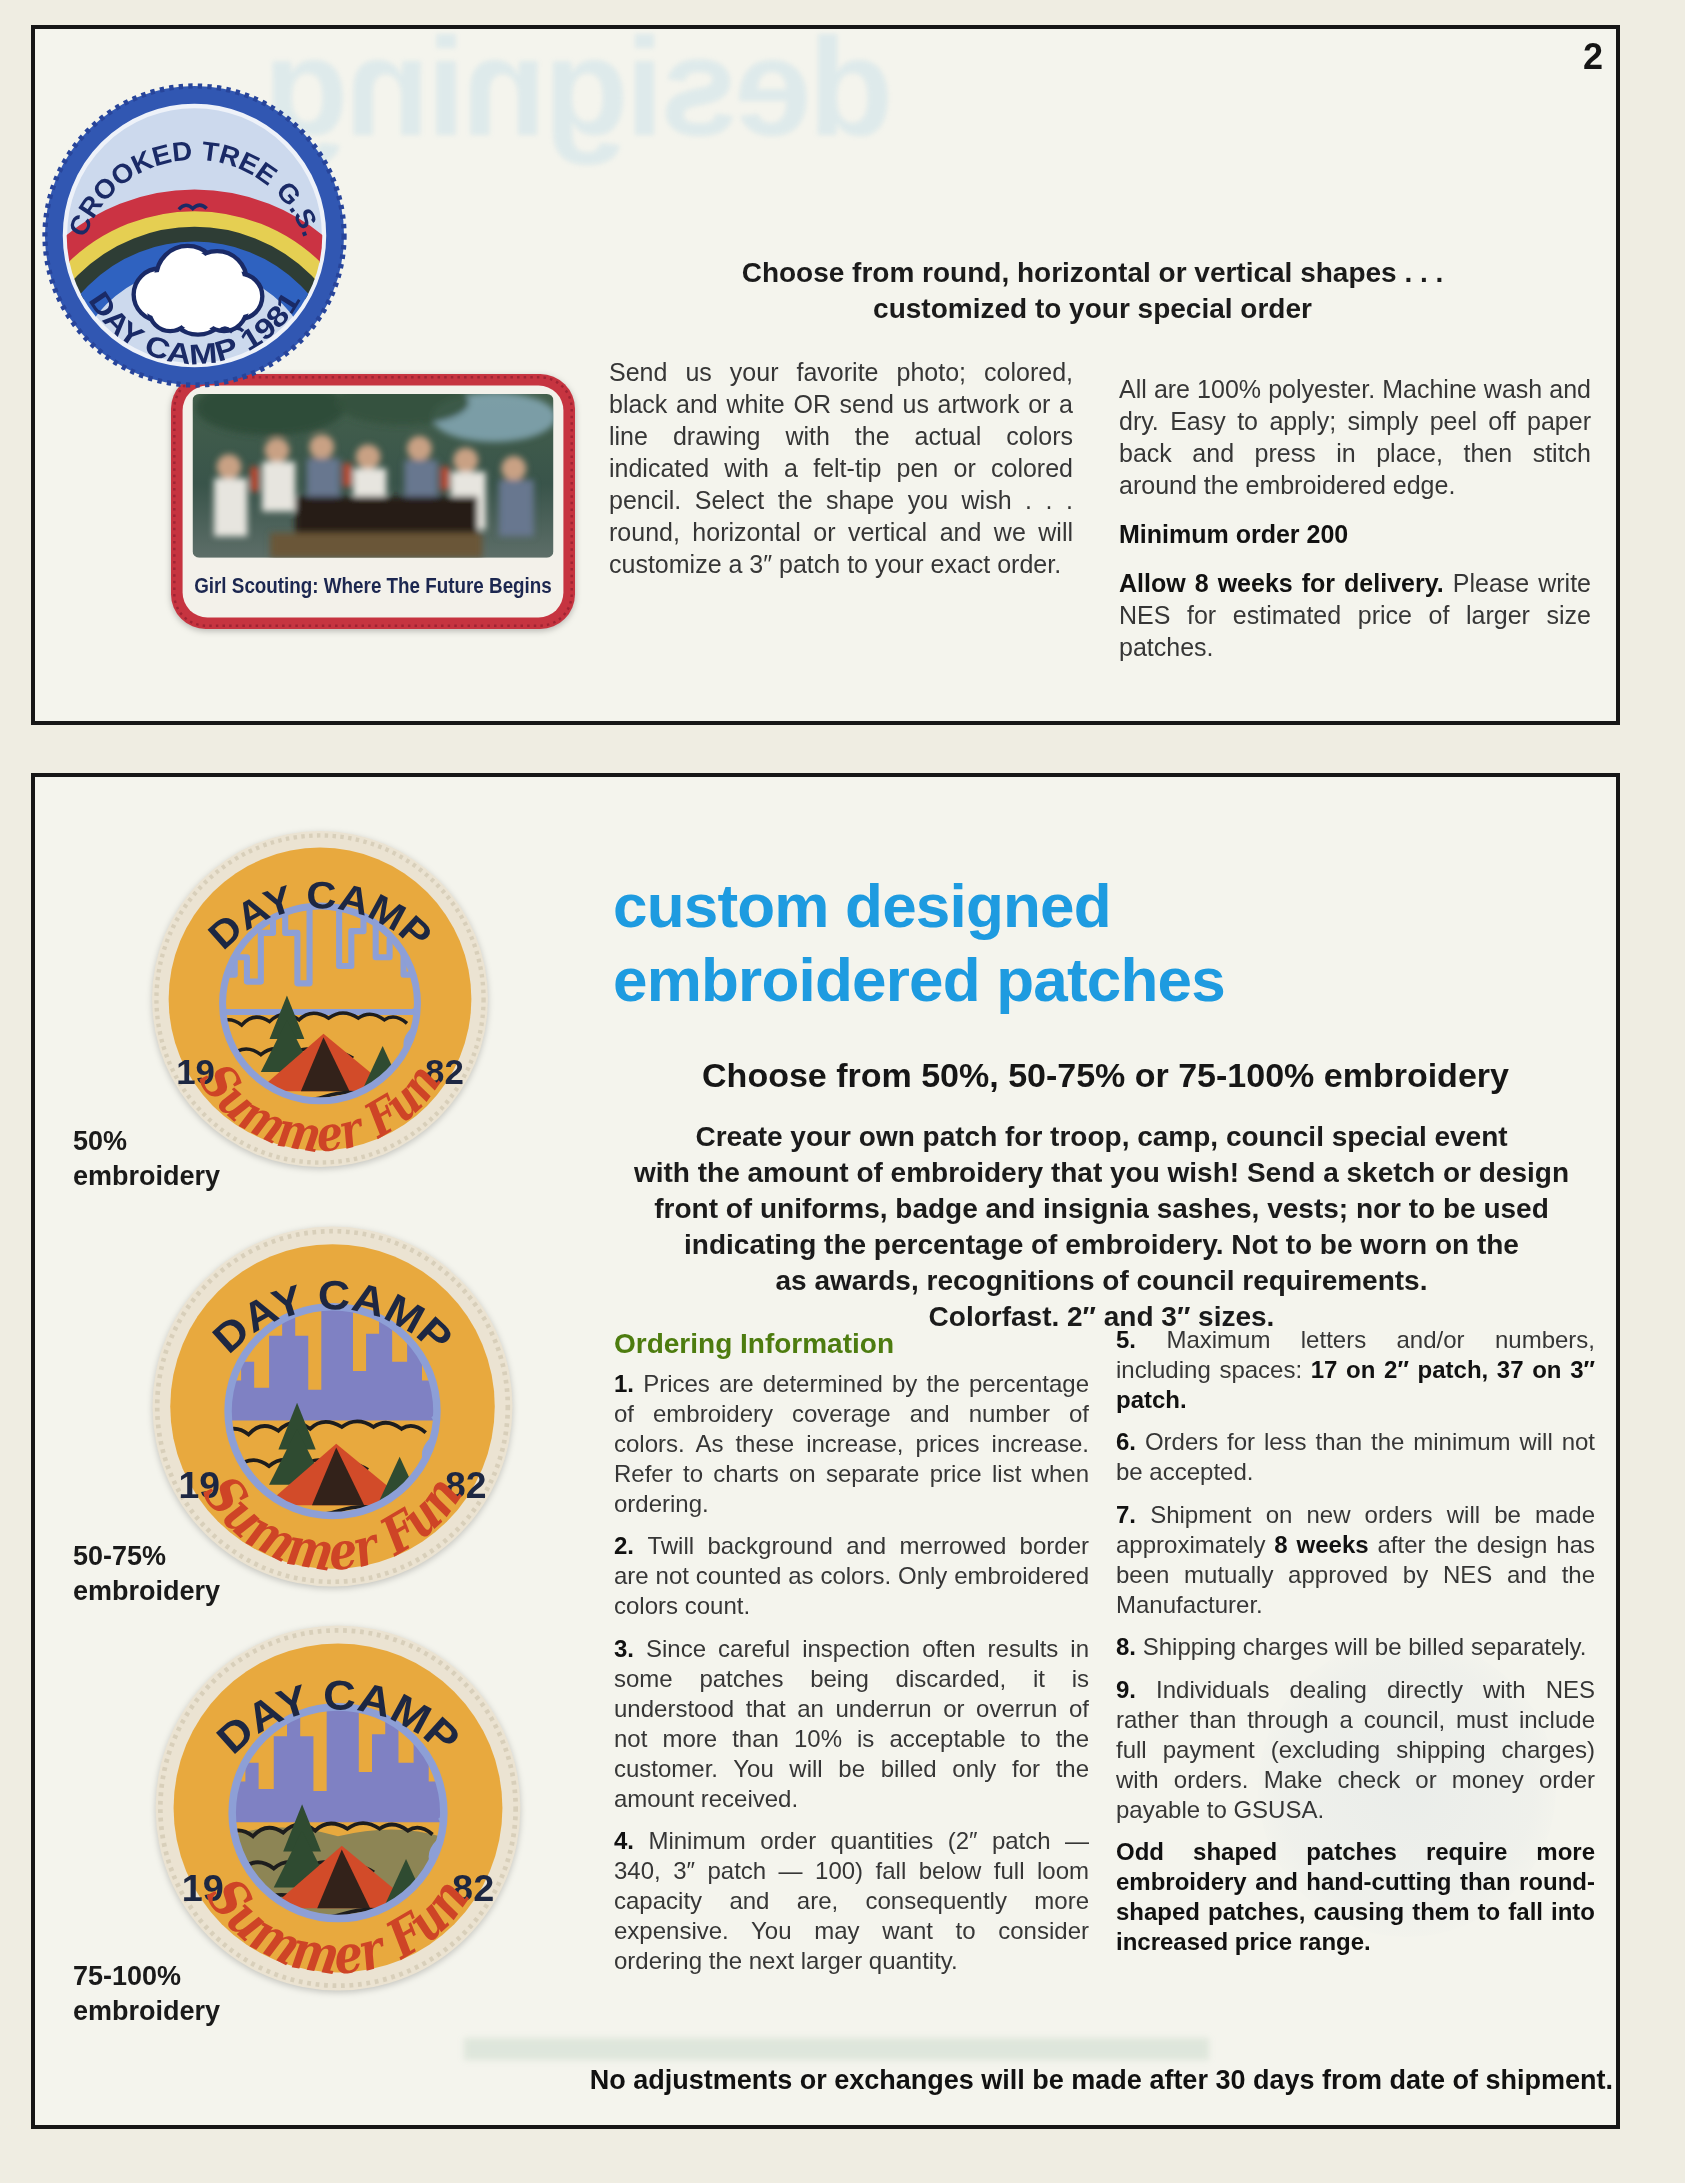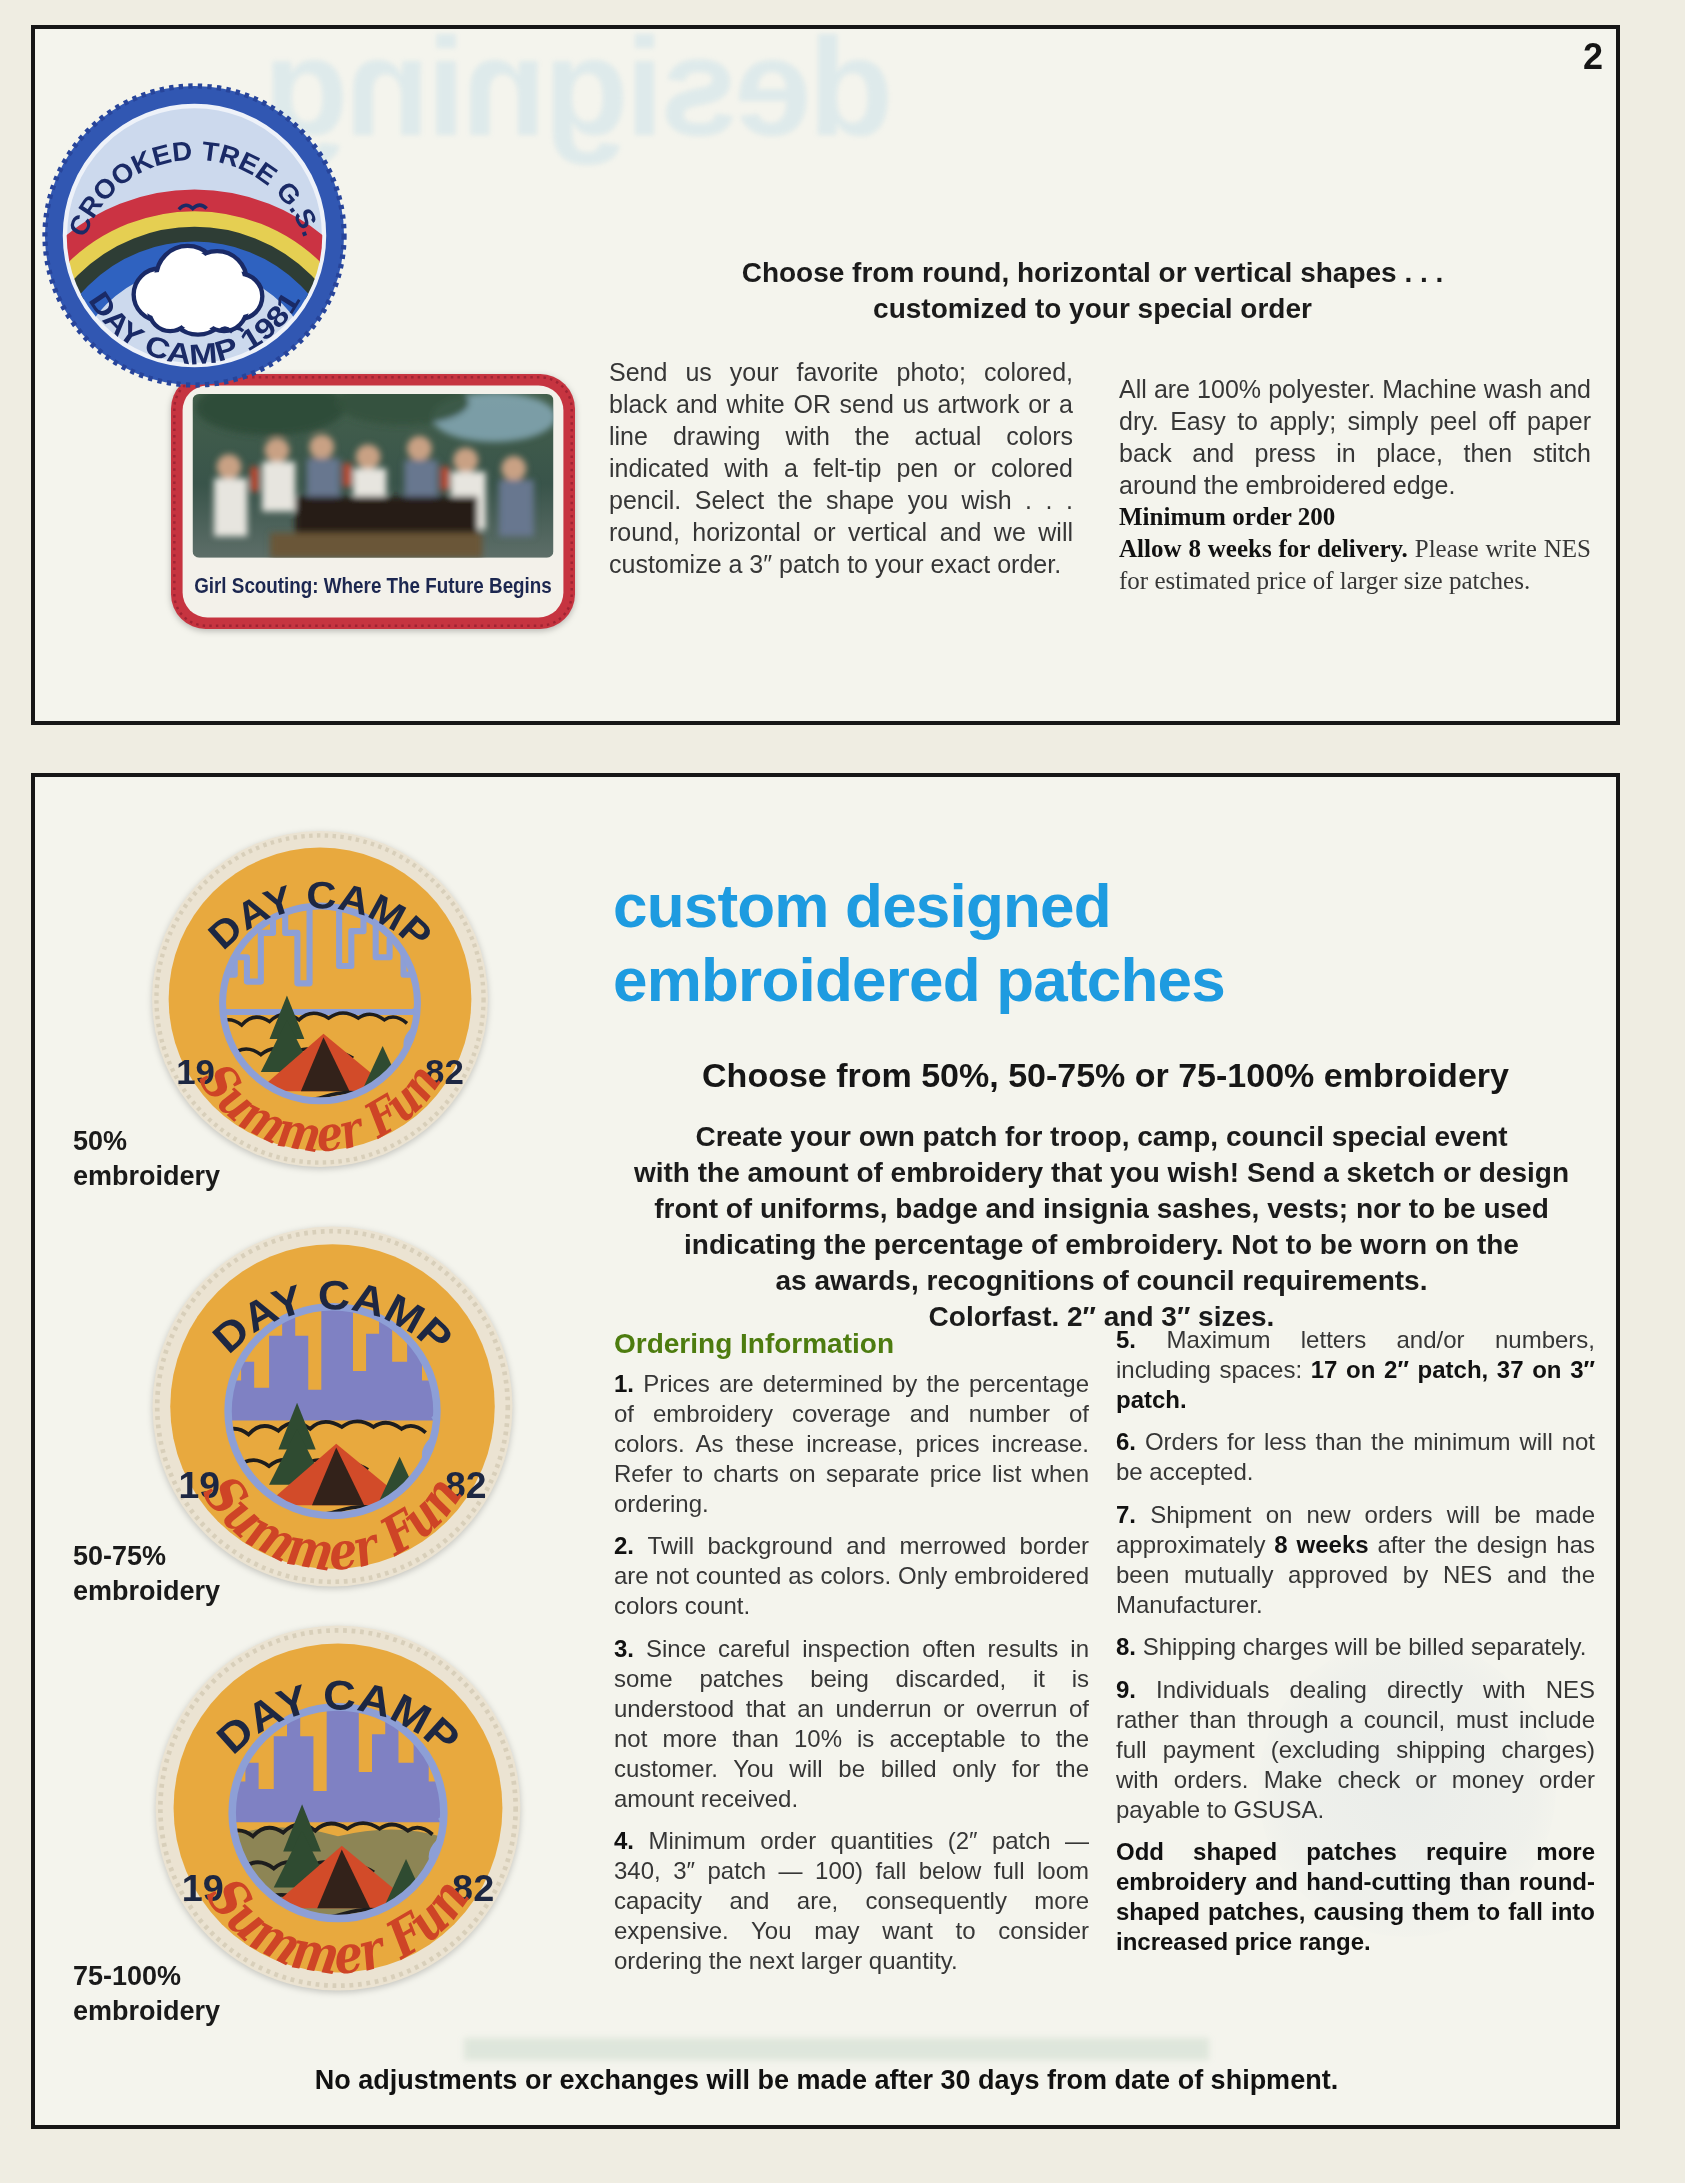--- a/index.html
+++ b/index.html
@@ -35,21 +35,21 @@
   .h1{position:absolute;left:507px;top:61px;margin:0;
     font-size:55px;line-height:66px;font-weight:bold;letter-spacing:-0.8px;
     color:#1e9be0;z-index:3;}
   .subtitle{position:absolute;left:604px;top:255px;width:977px;text-align:center;
     font-size:28px;line-height:36px;font-weight:bold;color:#1b1b1b;z-index:3;}
 
   .col{position:absolute;font-size:25px;line-height:32px;text-align:justify;color:#363636;z-index:3;}
   .left-col{left:609px;top:356px;width:464px;}
   .right-col{left:1119px;top:373px;width:472px;}
   .col p{margin:0;}
-  .col p + p{margin-top:0;font-family:Liberation Serif, serif;}
+  .col p + p{margin-top:17px;}
   .col b{color:#111;}
 
   .round-patch{position:absolute;left:38px;top:79px;width:313px;height:313px;z-index:6;}
   .rect-patch{position:absolute;left:171px;top:374px;width:404px;height:255px;z-index:5;
     filter:drop-shadow(0 2.5px 3.3px rgba(0,0,0,0.25));}
   .round-patch svg,.rect-patch svg,.dc-patch svg{display:block;width:100%;height:100%;}
 
   .h2{position:absolute;left:613px;top:869px;margin:0;
     font-size:62px;line-height:74px;font-weight:bold;letter-spacing:-0.8px;
     color:#1e9be0;z-index:3;}
@@ -70,21 +70,21 @@
   .dc-patch{position:absolute;z-index:4;filter:drop-shadow(0 2.5px 3.3px rgba(0,0,0,0.2));}
   .dc1{left:146px;top:825px;width:348px;height:348px;}
   .dc2{left:146px;top:1220px;width:373px;height:373px;}
   .dc3{left:149px;top:1619px;width:378px;height:378px;}
 
   .p-label{position:absolute;font-size:27px;line-height:35px;font-weight:bold;color:#1a1a1a;z-index:7;}
   .p-label1{left:73px;top:1124px;}
   .p-label2{left:73px;top:1528px;margin-top:11px;}
   .p-label3{left:73px;top:1959px;}
 
-  .footer-note{position:absolute;left:40px;top:2065px;width:1573px;text-align:center;
+  .footer-note{position:absolute;left:40px;top:2065px;width:1573px;text-align:right;
     font-size:27px;font-weight:bold;color:#111;z-index:3;}
 </style>
 </head>
 <body>
 
 <div id="page">
 
   <div class="ghost-top">designing</div>
 
   <section class="box box1"></section>

